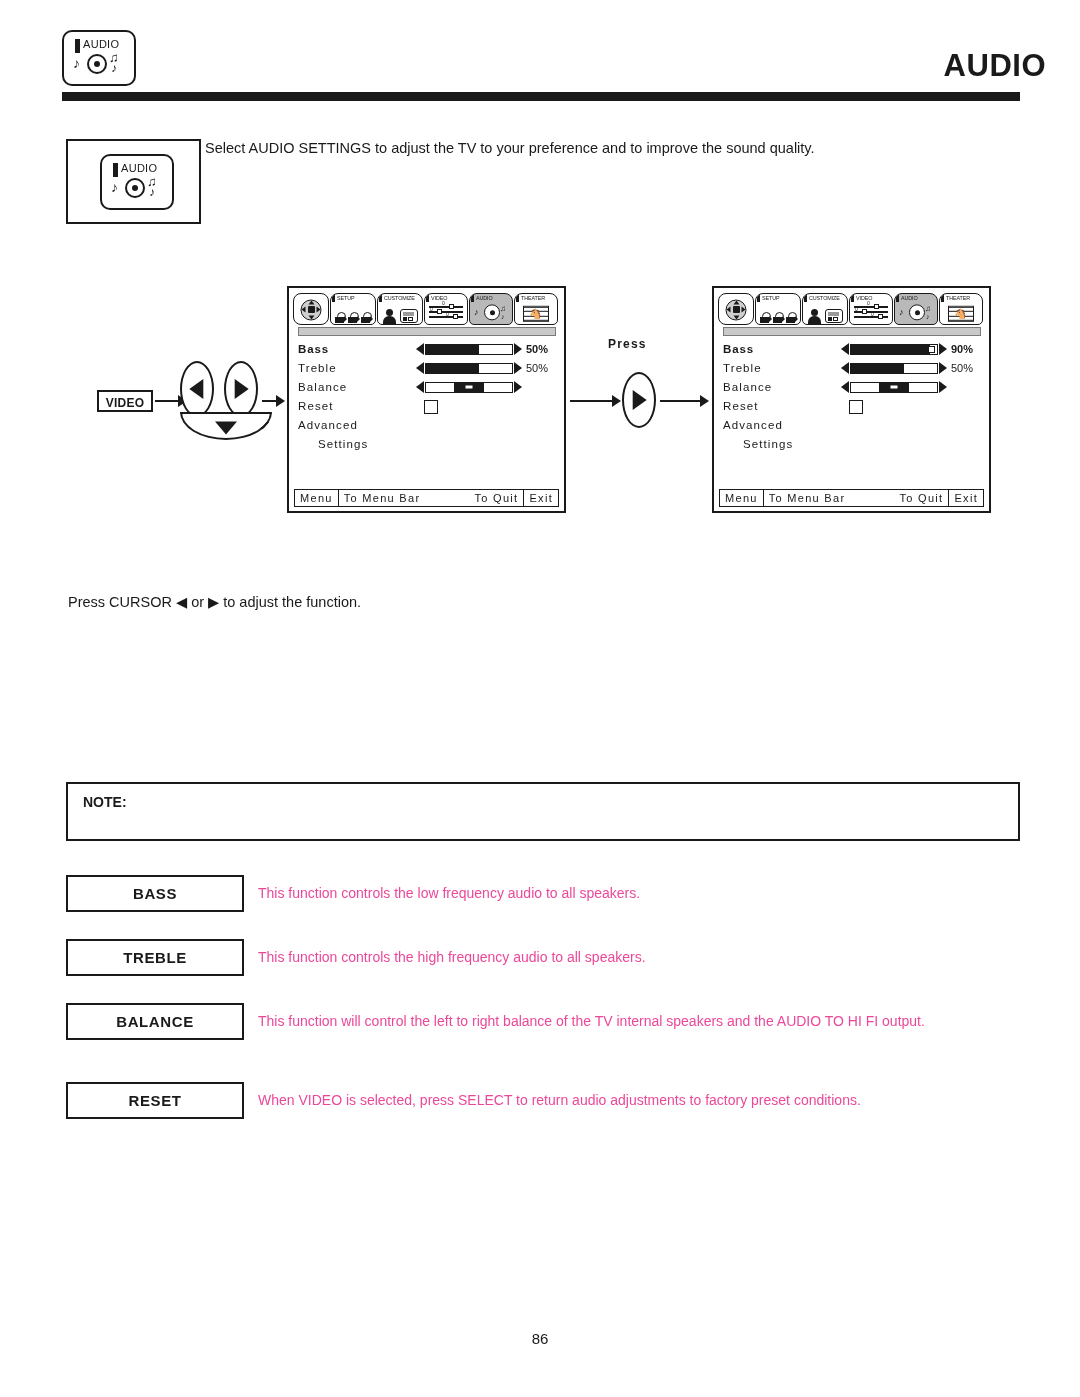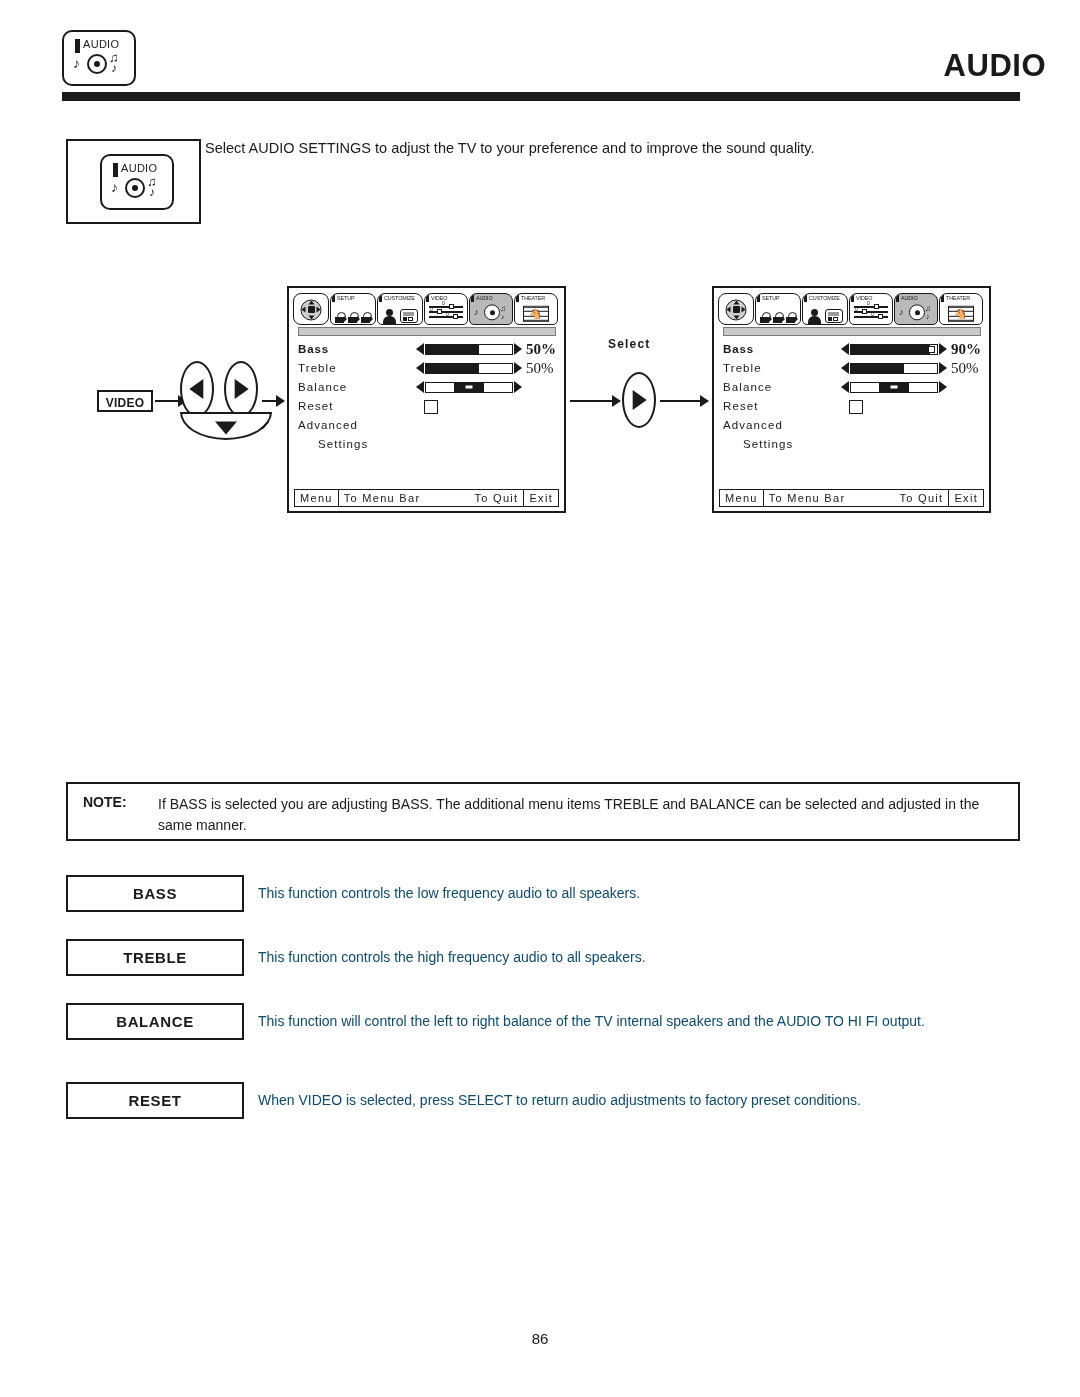--- a/index.html
+++ b/index.html
@@ -441,24 +441,23 @@
     position: absolute;
     left: 50%; top: 50%;
     transform: translate(-50%,-50%);
     width: 7px; height: 3px;
     background: #fff;
   }
   .bar-value {
     position: absolute;
     left: 228px;
     top: 0;
-    font-size: 15px;
+    font-size: 11px;
     line-height: 19px;
     color: #1a1a1a;
-    font-family: Liberation Serif, serif;
   }
   .bar-value.bold { font-weight: bold; }
 
   .reset-checkbox {
     position: absolute;
     left: 126px;
     top: 3px;
     width: 14px;
     height: 14px;
     border: 1.8px solid #1a1a1a;
@@ -549,21 +548,21 @@
     background: #fff;
     color: #1a1a1a;
   }
   .func-desc {
     position: absolute;
     left: 192px;
     top: 8px;
     width: 760px;
     font-size: 14px;
     line-height: 20px;
-    color: #0c4a6e;
+    color: #ec4899;
   }
 
   #row-bass    { top: 875px; }
   #row-treble  { top: 939px; }
   #row-balance { top: 1003px; }
   #row-reset   { top: 1082px; }
 
   #page-number {
     position: absolute;
     left: 0;
@@ -775,21 +774,21 @@
         <span>To Menu Bar</span>
         <span>To Quit</span>
       </div>
       <div class="cell">Exit</div>
     </div>
   </div>
 
   <div class="arrow-line" style="left:570px; top:120px; width:46px;"></div>
   <div class="arrow-head" style="left:612px; top:115px;"></div>
 
-  <div id="cursor-mid-label">Select</div>
+  <div id="cursor-mid-label">Press</div>
   <div class="lens" style="left:622px; top:92px;">
     <div class="tri tri-right"></div>
   </div>
 
   <div class="arrow-line" style="left:660px; top:120px; width:44px;"></div>
   <div class="arrow-head" style="left:700px; top:115px;"></div>
 
   <div class="osd" id="osd-right">
     <div class="osd-tabs">
 
@@ -941,25 +940,25 @@
       <div class="cell grow">
         <span>To Menu Bar</span>
         <span>To Quit</span>
       </div>
       <div class="cell">Exit</div>
     </div>
   </div>
 </div>
 
 <div id="instructions">
+  <div>Press CURSOR ◀ or ▶ to adjust the function.</div>
 </div>
 
 <div id="note-box">
   <div id="note-label">NOTE:</div>
-  <div id="note-text">If BASS is selected you are adjusting BASS.  The additional menu items TREBLE and BALANCE can be selected and adjusted in the same manner.</div>
 </div>
 
 <div class="func-row" id="row-bass">
   <div class="func-key">BASS</div>
   <div class="func-desc">This function controls the low frequency audio to all speakers.</div>
 </div>
 
 <div class="func-row" id="row-treble">
   <div class="func-key">TREBLE</div>
   <div class="func-desc">This function controls the high frequency audio to all speakers.</div>

